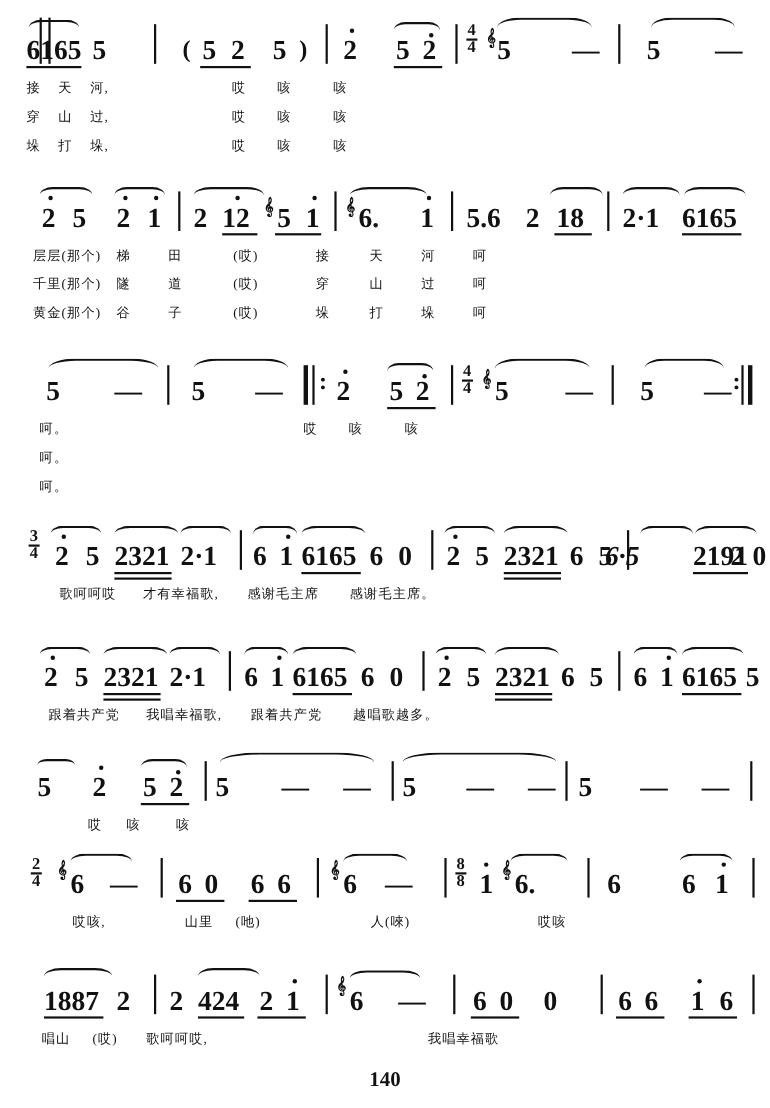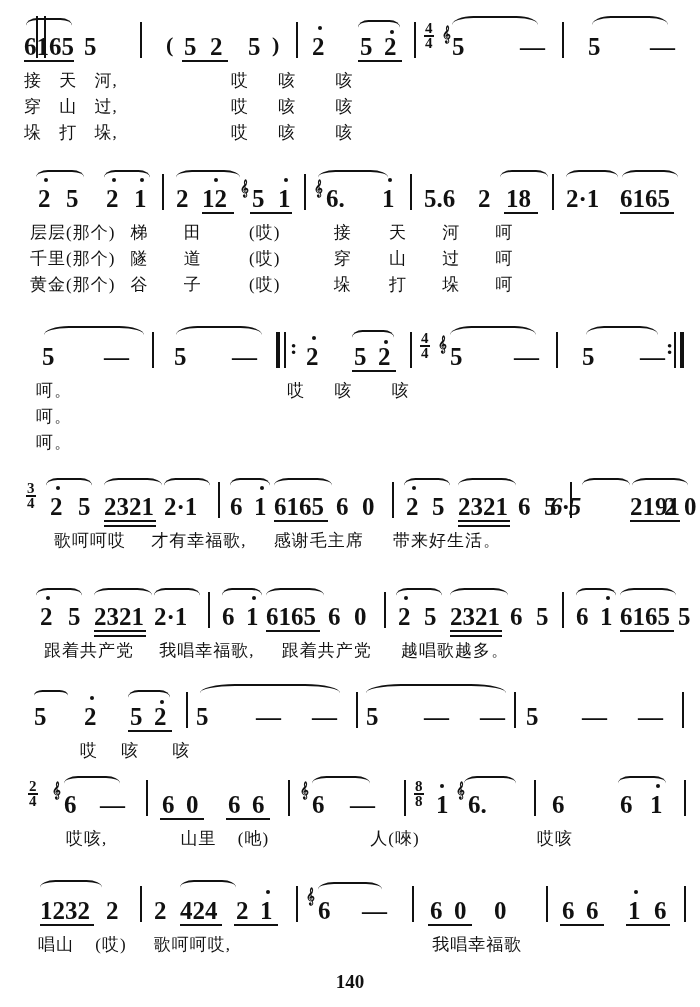--- a/index.html
+++ b/index.html
@@ -20,21 +20,21 @@
     position:absolute;
     font-family:"Liberation Serif", serif;
     font-weight:bold;
     font-size:25px;
     line-height:25px;
     white-space:nowrap;
   }
   .lyr{
     position:absolute;
     font-family:"Liberation Serif", serif;
-    font-size:17px;
+    font-size:12px;
     line-height:17px;
     white-space:nowrap;
     letter-spacing:1px;
   }
   .bar{                    
     position:absolute;
     width:2px;background:#111;
   }
   .barthick{position:absolute;width:4px;background:#111;}
   .dotsrepeat{position:absolute;font-size:22px;font-weight:bold;line-height:10px;}
@@ -349,21 +349,21 @@
     <div class="slur" style="left:632px;top:10px;width:56px;"></div>
     <div class="nb" style="left:630px;top:26px;">2191</div>
     <div class="beam" style="left:630px;top:52px;width:50px;"></div>
     <div class="nb" style="left:664px;top:26px;">2</div>
     <div class="nb" style="left:684px;top:26px;">0</div>
 
     <div class="lyr" style="left:54px;top:64px;">
       <span>歌呵呵哎</span>
       <span style="padding-left:20px">才有幸福歌,</span>
       <span style="padding-left:22px">感谢毛主席</span>
-      <span style="padding-left:24px">带来好生活。</span>
+      <span style="padding-left:24px">感谢毛主席。</span>
     </div>
   </div>
 
   <div class="system" style="top:578px;">
     <div class="slur" style="left:36px;top:10px;width:46px;"></div>
     <div class="dotu" style="left:46px;top:18px;"></div>
     <div class="nb" style="left:40px;top:26px;">2</div>
     <div class="nb" style="left:68px;top:26px;">5</div>
 
     <div class="slur" style="left:94px;top:10px;width:58px;"></div>
@@ -516,21 +516,21 @@
       <span>哎咳,</span>
       <span style="padding-left:68px">山里</span>
       <span style="padding-left:16px">(吔)</span>
       <span style="padding-left:96px">人(唻)</span>
       <span style="padding-left:112px">哎咳</span>
     </div>
   </div>
 
   <div class="system" style="top:872px;">
     <div class="slur" style="left:40px;top:8px;width:62px;"></div>
-    <div class="nb" style="left:40px;top:26px;">1232</div>
+    <div class="nb" style="left:40px;top:26px;">1887</div>
     <div class="beam" style="left:40px;top:52px;width:54px;"></div>
     <div class="nb" style="left:106px;top:26px;">2</div>
 
     <div class="bar" style="left:140px;top:14px;height:36px;"></div>
 
     <div class="nb" style="left:154px;top:26px;">2</div>
     <div class="slur" style="left:180px;top:8px;width:56px;"></div>
     <div class="nb" style="left:180px;top:26px;">424</div>
     <div class="beam" style="left:180px;top:52px;width:42px;"></div>
     <div class="nb" style="left:236px;top:26px;">2</div>

